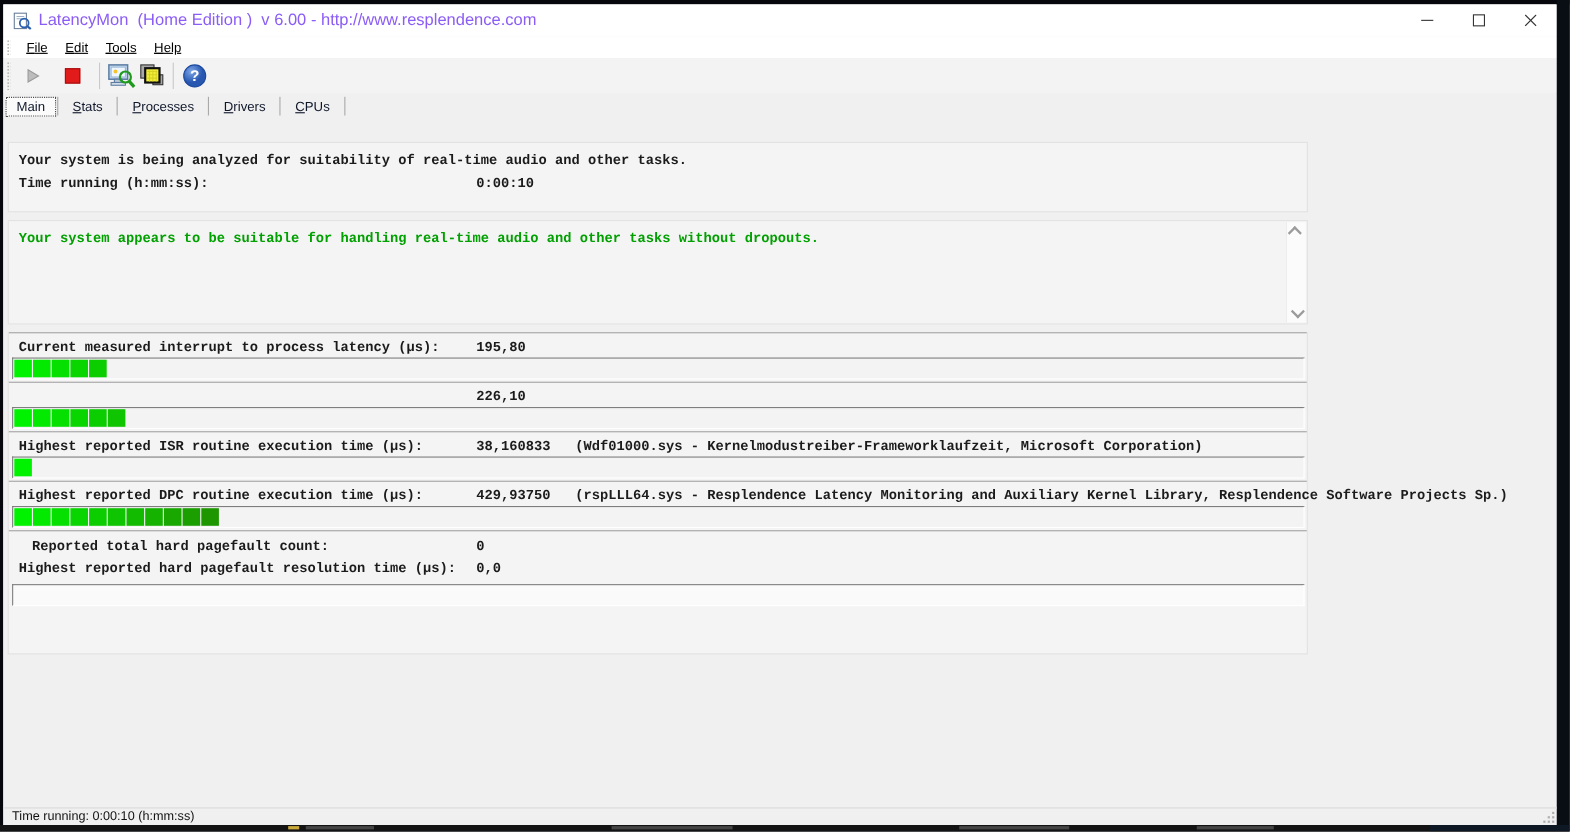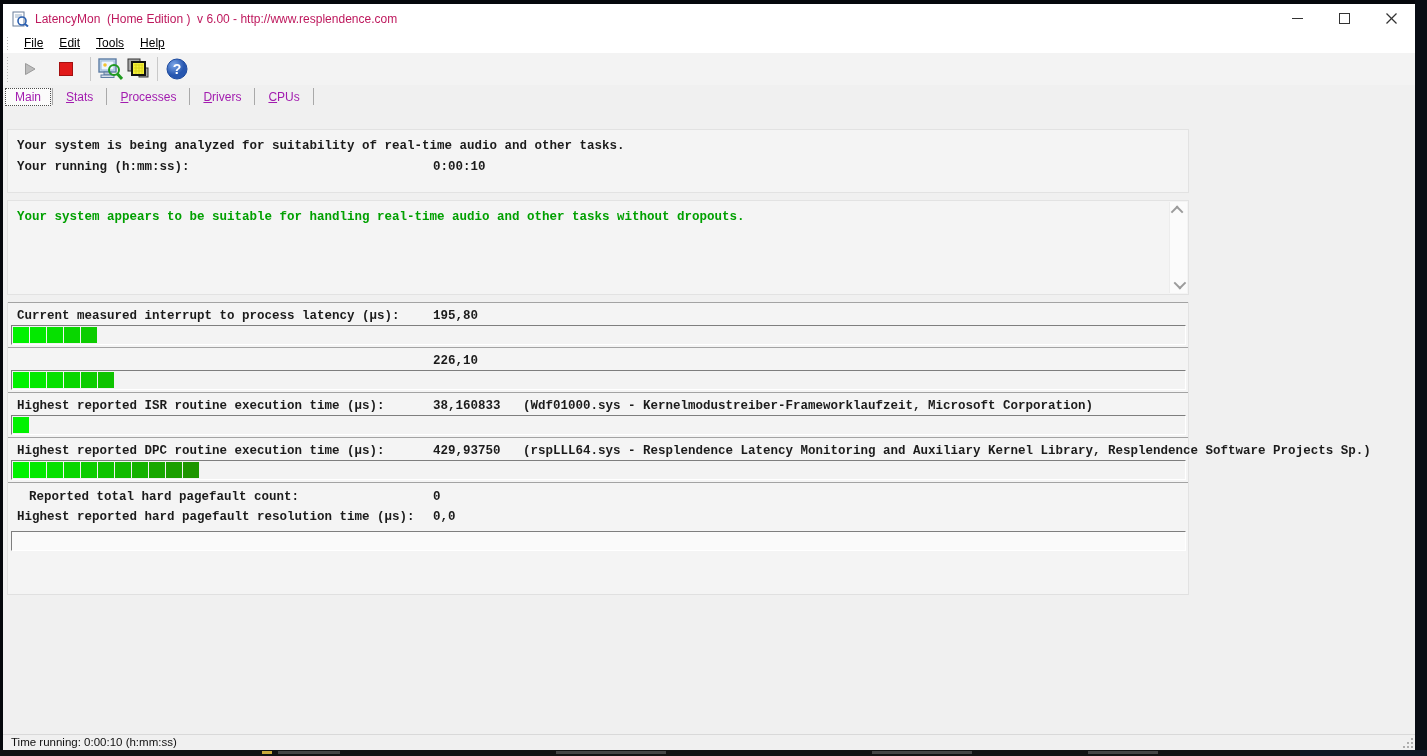--- a/index.html
+++ b/index.html
@@ -12,21 +12,21 @@
   .window{
     position:absolute;left:3px;top:4px;width:1412px;height:746px;
     background:#f0f0f0;
   }
   
   .titlebar{
     position:absolute;left:0;top:0;width:100%;height:29px;background:#ffffff;
     display:flex;align-items:center;
   }
   .app-icon{width:18px;height:16px;margin-left:8px;flex:0 0 auto;}
-  .title-text{font-size:12px;color:#be185d;margin-left:6px;white-space:pre;}
+  .title-text{font-size:15px;color:#8b5cf6;margin-left:6px;white-space:pre;}
   .win-controls{position:absolute;right:0;top:0;height:29px;display:flex;}
   .win-btn{width:47px;height:29px;display:flex;align-items:center;justify-content:center;}
   .glyph-min{width:11px;height:1px;background:#333;}
   .glyph-max{width:9px;height:9px;border:1px solid #333;}
   
   .menubar{
     position:absolute;left:0;top:29px;width:100%;height:20px;background:#ffffff;
     display:flex;align-items:center;font-size:12px;color:#000;
   }
   .grip-dots{width:4px;height:70%;margin-left:3px;margin-right:6px;
@@ -38,21 +38,21 @@
   .toolbar{
     position:absolute;left:0;top:49px;width:100%;height:32px;background:#f3f3f3;
     display:flex;align-items:center;
   }
   .tool-btn{width:28px;height:26px;display:flex;align-items:center;justify-content:center;}
   .tb-sep{width:1px;height:24px;background:#c9c9c9;margin:0 5px;}
   .stop-sq{width:12px;height:12px;background:#e11a1a;border:1px solid #a31010;}
   
   .tabbar{
     position:absolute;left:0;top:81px;width:100%;height:23px;background:#f0f0f0;
-    display:flex;align-items:center;font-size:12px;color:#a21caf;
+    display:flex;align-items:center;font-size:12px;color:#0f172a;
   }
   .tab{padding:2px 12px;margin-top:1px;position:relative;}
   .tab.active{background:#fbfbfb;border:1px dotted #4d4d4d;padding:1px 9px;margin-left:2px;}
   .tab-sep{width:1px;height:17px;background:#a9a9a9;margin:0 1px;}
   
   .client{position:absolute;left:0;top:104px;width:100%;height:627px;background:#f0f0f0;}
   .panel{
     position:absolute;left:4px;width:1182px;background:#f4f4f4;
     border:1px solid #e2e2e2;box-sizing:border-box;
   }
@@ -212,21 +212,21 @@
     <span class="tab"><span class="accel">D</span><span>rivers</span></span>
     <span class="tab-sep"></span>
     <span class="tab"><span class="accel">C</span><span>PUs</span></span>
     <span class="tab-sep"></span>
   </div>
 
   <div class="client">
 
     <div class="panel" id="panelA">
       <span class="mono line l1">Your system is being analyzed for suitability of real-time audio and other tasks.</span>
-      <span class="mono line l2">Your running (h:mm:ss):</span>
+      <span class="mono line l2">Time running (h:mm:ss):</span>
       <span class="mono line l2 val-col" style="left:425px;">0:00:10</span>
     </div>
 
     <div class="panel" id="panelB">
       <span class="mono msg" id="okMsg" style="color: rgb(0, 160, 0);">Your system appears to be suitable for handling real-time audio and other tasks without dropouts.</span>
       <div class="scrollbar">
         <div class="sb-arrow sb-up">
             <div class="chev up"></div>
           </div>
         <div class="sb-arrow sb-down">

